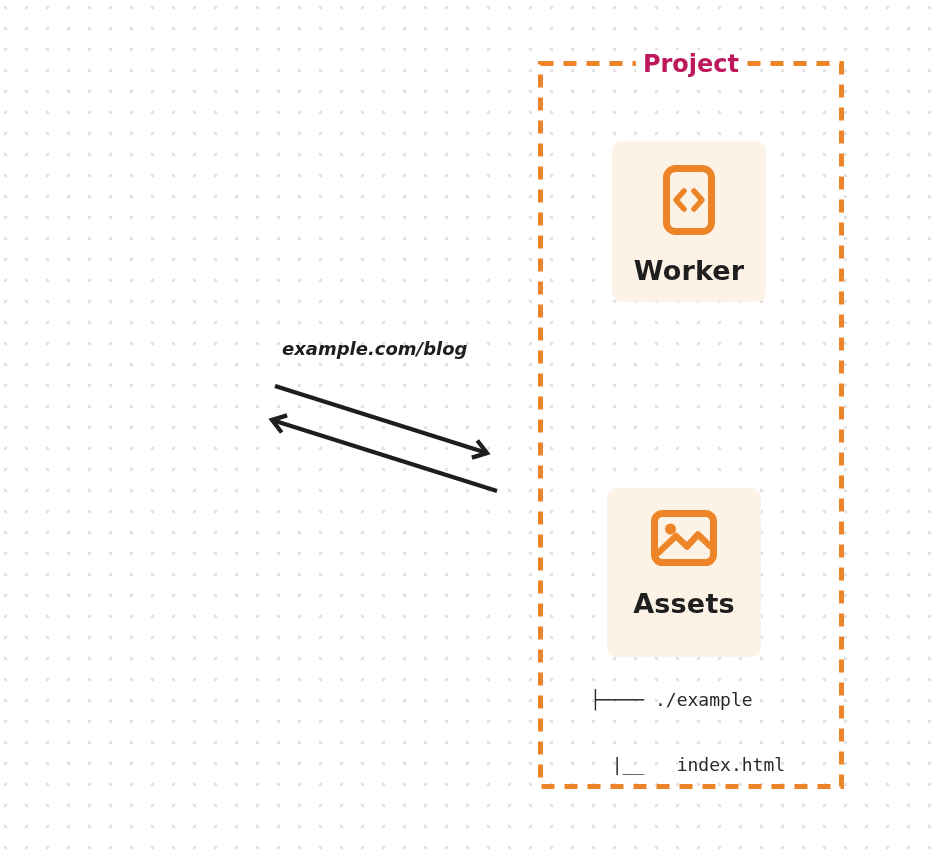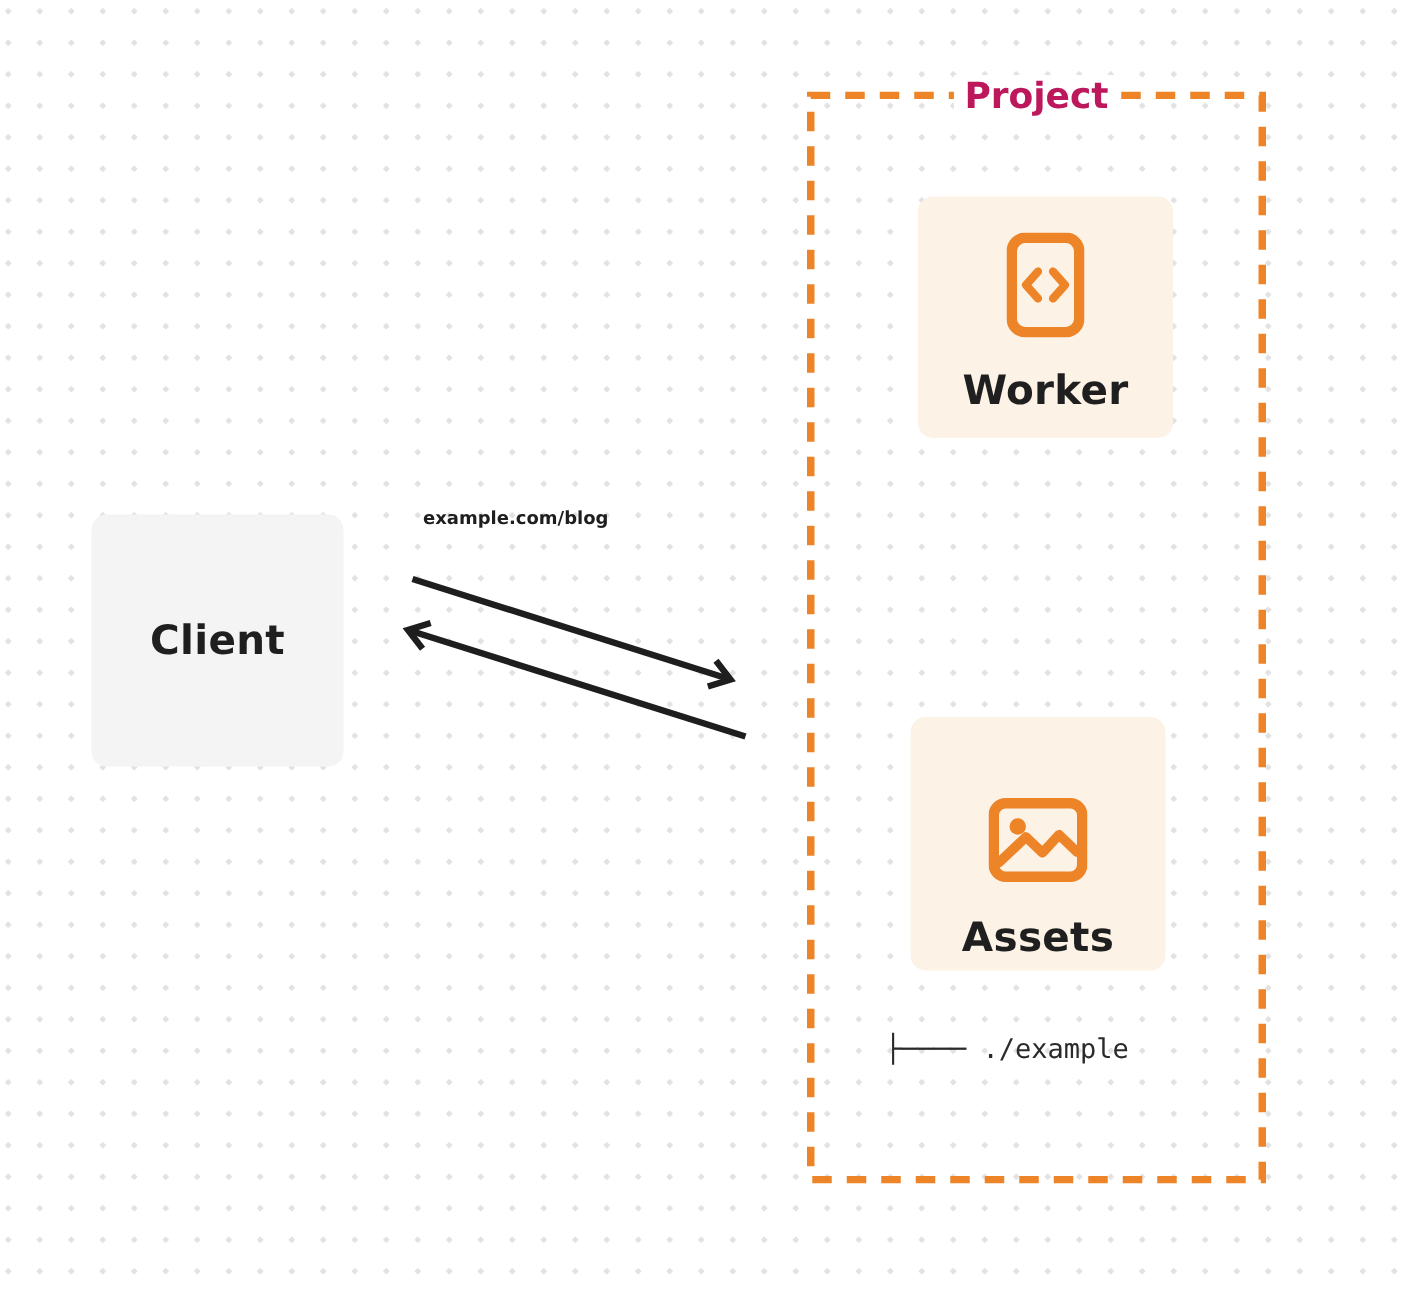--- a/index.html
+++ b/index.html
@@ -31,23 +31,24 @@
     font-size: 27px;
     font-weight: bold;
     color: #1F1F1F;
     letter-spacing: 0.2px;
   }
 
   
   .url-label {
     position: absolute;
     left: 282px; top: 338px;
-    font-size: 12px;
+    font-size: 18px;
     font-weight: bold;
     color: #1E1E1E;
+    font-style: italic;
   }
 
   
   .arrows-svg {
     position: absolute;
     left: 260px; top: 375px;
     width: 250px; height: 125px;
   }
 
   
@@ -64,52 +65,50 @@
     padding: 0 7px;
     font-size: 24px;
     font-weight: bold;
     color: #be185d;
     white-space: nowrap;
   }
 
   
   .card {
     position: absolute;
-    width: 170px;
+    width: 154px;
     background: #FCF2E5;
     border-radius: 10px;
     display: flex;
     flex-direction: column;
     align-items: center;
     box-sizing: border-box;
+    margin-top: 10px;
   }
   .worker-card { left: 612px; top: 131px; height: 161px; padding-top: 24px; }
-  .assets-card { left: 607px; top: 478px; height: 169px; padding-top: 54px; }
+  .assets-card { left: 607px; top: 478px; height: 169px; padding-top: 22px; }
   .worker-card .node-label { margin-top: 20px; }
   .assets-card .node-label { margin-top: 22px; }
 
   
   .file-tree {
     position: absolute;
     left: 590px; top: 646px;
     font-family: "DejaVu Sans Mono", "Liberation Mono", monospace;
     font-size: 18px;
     line-height: 21.5px;
     color: #2A2A2A;
     white-space: pre;
   }
 </style>
 </head>
 <body>
 
 <div id="canvas">
 
-  <div class="client-box">
-    <span class="node-label">Client</span>
-  </div>
 
   <div class="url-label">example.com/blog</div>
 
   <svg class="arrows-svg" viewBox="0 0 250 125">
     <defs>
       <marker id="head" viewBox="0 0 24 24" markerWidth="24" markerHeight="24" refX="19" refY="12" orient="auto" markerUnits="userSpaceOnUse">
         <path d="M6,3 L19,12 L6,21" fill="none" stroke="#1E1E1E" stroke-width="4.3"></path>
       </marker>
     </defs>
     <line x1="15" y1="11" x2="227" y2="78" stroke="#1E1E1E" stroke-width="4.3" marker-end="url(#head)"></line>
@@ -134,16 +133,17 @@
     <svg width="66" height="56" viewBox="0 0 66 56">
       <rect x="3.5" y="3.5" width="59" height="49" rx="8" fill="none" stroke="#EE8428" stroke-width="7"></rect>
       <circle cx="19.5" cy="19" r="5.5" fill="#EE8428"></circle>
       <path d="M7,43 L25,26 L36,36.5 L47,24.5 L59,36" fill="none" stroke="#EE8428" stroke-width="6.5" stroke-linecap="round" stroke-linejoin="round"></path>
     </svg>
     <span class="node-label">Assets</span>
   </div>
 
   <div class="file-tree">
     <div>├──── ./example</div>
+    <div>  |__   index.html</div>
     
   </div>
 
 </div>
 
 </body></html>

